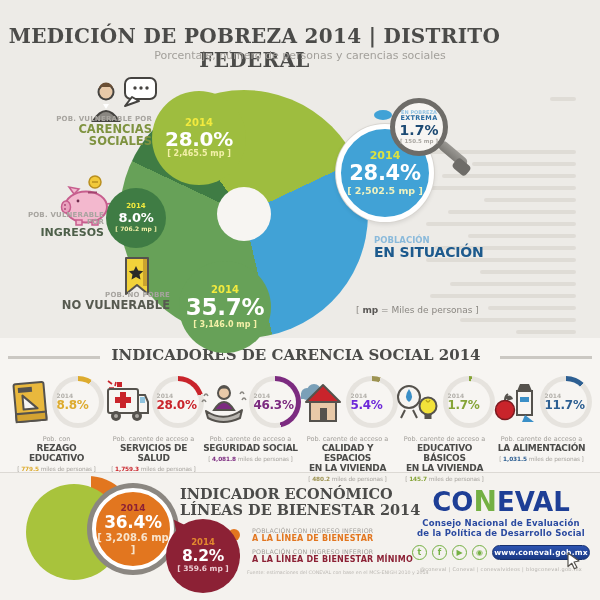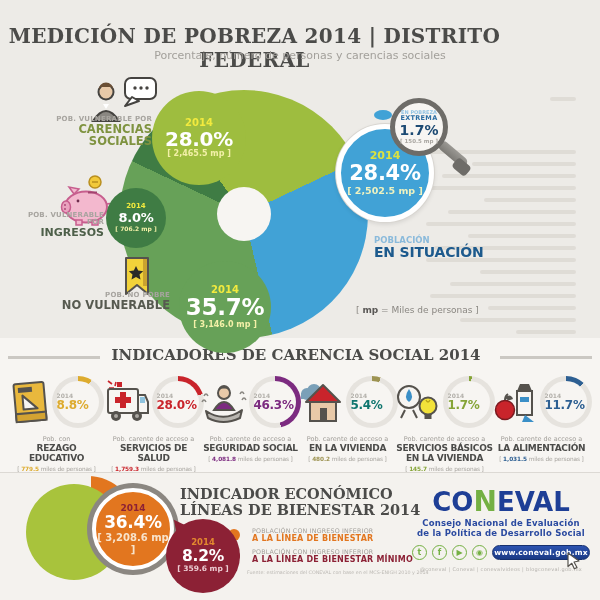--- a/index.html
+++ b/index.html
@@ -294,26 +294,27 @@
         <circle cx="9" cy="14" r="6" fill="#7aa0b8"></circle>
           <circle cx="16" cy="11" r="7" fill="#7aa0b8"></circle>
         <rect x="3" y="13" width="18" height="6" fill="#7aa0b8"></rect>
         <rect x="12" y="20" width="26" height="21" fill="#e8c9a8" stroke="#55524d" stroke-width="2"></rect>
         <path d="M8 22 L25 5 L42 22 Z" fill="#c9242b" stroke="#55524d" stroke-width="2" stroke-linejoin="round"></path>
         <rect x="22" y="28" width="7" height="13" fill="#55524d"></rect>
       </svg>
       <div class="gauge" style="background: conic-gradient(rgb(157, 147, 82) 0deg, rgb(157, 147, 82) 19.44deg, rgb(230, 227, 222) 19.44deg, rgb(230, 227, 222) 360deg);">
         <div class="gauge-in">
           <span class="gy">2014</span>
-          <span class="gp" style="color: #0f766e;">5.4%</span>
+          <span class="gp" style="color: #6d28d9;">5.4%</span>
         </div>
       </div>
     </div>
     <div class="ind-cap">Pob. carente de acceso a</div>
     <div class="ind-name">
+      <div>CALIDAD Y ESPACIOS</div>
       <div>EN LA VIVIENDA</div>
     </div>
     <div class="ind-val">[ <span class="n" style="color: rgb(157, 147, 82);">480.2</span> <span>miles de personas</span> ]</div>
   </div>
 
   <div class="ind" style="left:396px">
     <div class="ind-top">
       <svg viewBox="0 0 46 44" width="46" height="44">
         <circle cx="14" cy="17" r="11" fill="#f7f5f2" stroke="#55524d" stroke-width="2"></circle>
         <path d="M14 9 q6 8.5 0 13 q-6 -4.5 0 -13" fill="#3a8fc7"></path>
@@ -324,21 +325,21 @@
       </svg>
       <div class="gauge" style="background: conic-gradient(rgb(133, 164, 55) 0deg, rgb(133, 164, 55) 6.12deg, rgb(230, 227, 222) 6.12deg, rgb(230, 227, 222) 360deg);">
         <div class="gauge-in">
           <span class="gy">2014</span>
           <span class="gp" style="color: rgb(133, 164, 55);">1.7%</span>
         </div>
       </div>
     </div>
     <div class="ind-cap">Pob. carente de acceso a</div>
     <div class="ind-name">
-      <div>SERVICIOS BÁSICOS</div>
+      <div>EDUCATIVO BÁSICOS</div>
       <div>EN LA VIVIENDA</div>
     </div>
     <div class="ind-val">[ <span class="n" style="color: rgb(133, 164, 55);">145.7</span> <span>miles de personas</span> ]</div>
   </div>
 
   <div class="ind" style="left:493px">
     <div class="ind-top">
       <svg viewBox="0 0 46 44" width="46" height="44">
         <path d="M25 11 l3 -7 h9 l3 7 z" fill="#55524d"></path>
         <rect x="25" y="11" width="15" height="24" fill="#f7f5f2" stroke="#55524d" stroke-width="2"></rect>

